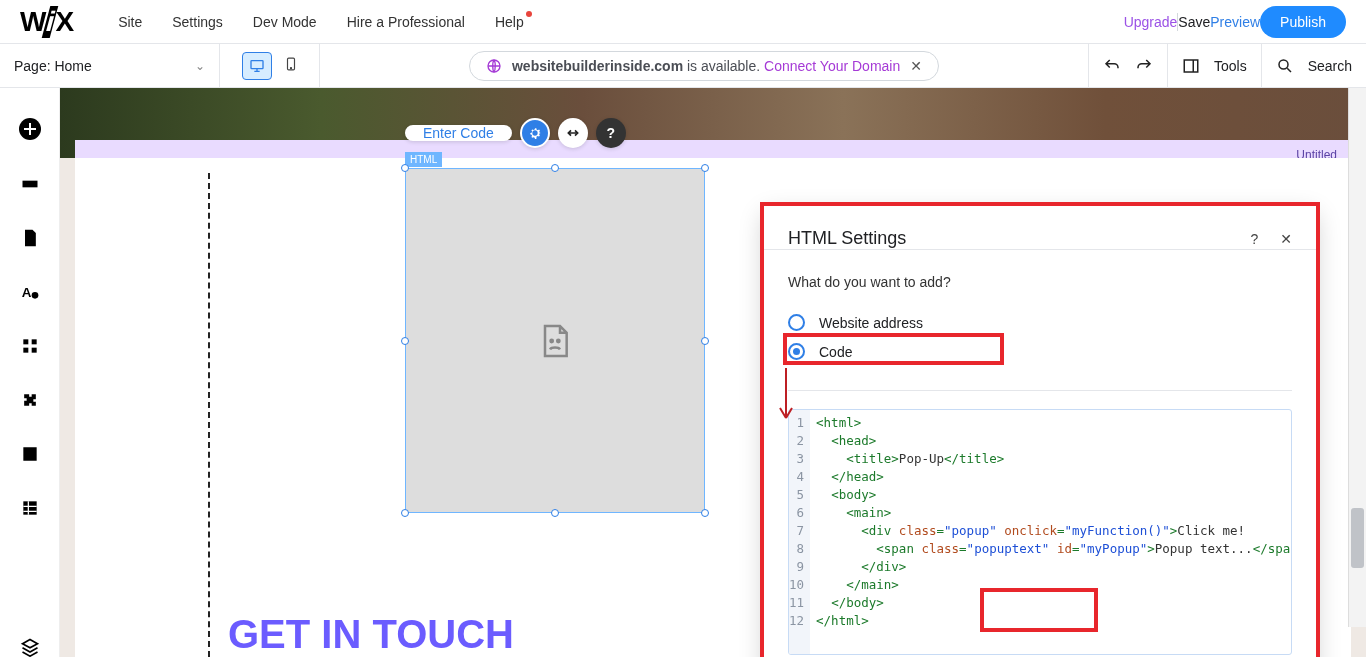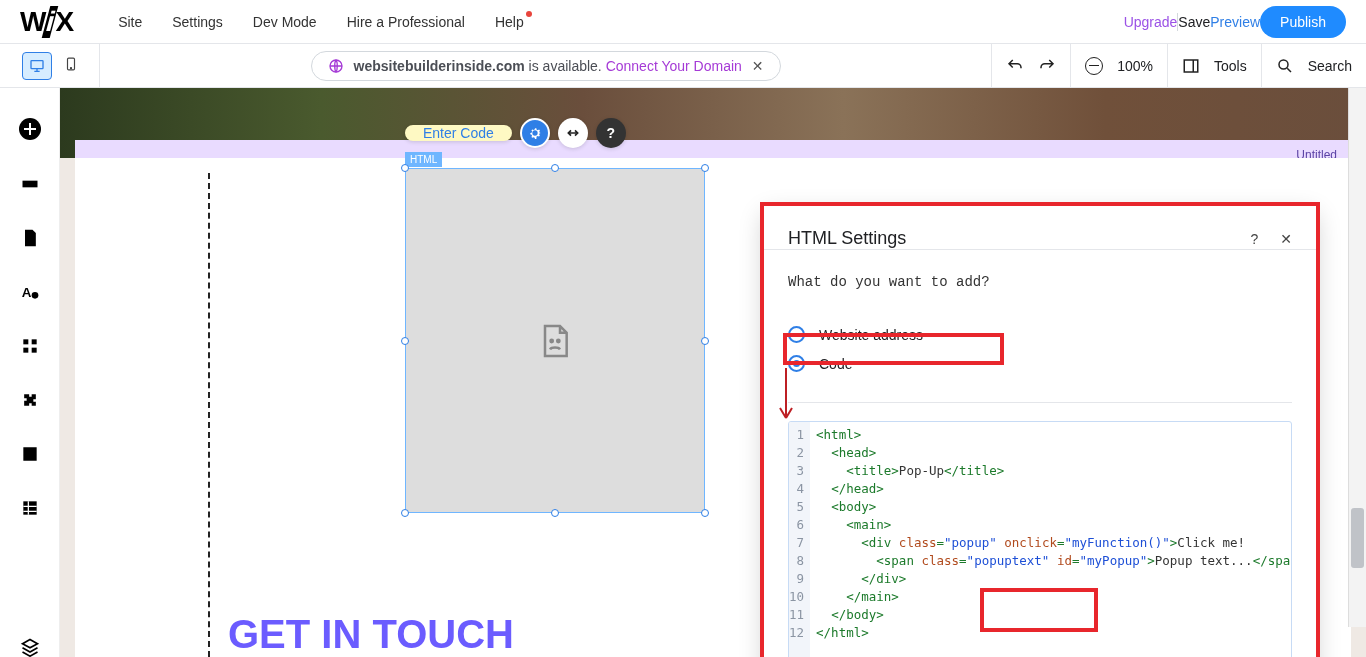--- a/index.html
+++ b/index.html
@@ -41,21 +41,21 @@
 .sb-add:after{top:5px;bottom:5px;left:10px;width:2px;}
 .sb-spacer{flex:1;}
 
 .canvas{flex:1;position:relative;background:#efe9e4;overflow:hidden;}
 .hero{height:70px;background:linear-gradient(90deg,#2c3a1e,#4a5a2e 20%,#6a4e3c 40%,#8a7258 60%,#70503a 80%,#6a4e3c);position:relative;}
 .below{position:absolute;top:70px;left:15px;right:15px;bottom:0;background:#fff;}
 .strip{background:#e9dbff;height:30px;display:flex;align-items:center;justify-content:flex-end;padding-right:14px;font-size:12px;color:#5b43a5;position:absolute;top:52px;left:15px;right:15px;}
 .dashed{position:absolute;top:85px;bottom:0;left:148px;width:0;border-left:2px dashed #222;}
 
 .element-pill{position:absolute;top:30px;left:345px;display:flex;align-items:center;gap:8px;background:transparent;}
-.pill-btn{background:#fef9c3;border-radius:20px;padding:0 18px;color:#2f7fe6;font-weight:500;font-size:14px;box-shadow:0 1px 4px rgba(0,0,0,.15);}
+.pill-btn{background:#ffffff;border-radius:20px;padding:0 18px;color:#2f7fe6;font-weight:500;font-size:14px;box-shadow:0 1px 4px rgba(0,0,0,.15);}
 .circ-btn{width:30px;height:30px;border-radius:50%;background:#fff;display:flex;align-items:center;justify-content:center;font-weight:bold;box-shadow:0 1px 4px rgba(0,0,0,.15);}
 .circ-gear{background:#2f7fe6;color:#fff;border:2px solid #fff;}
 .circ-btn svg{width:16px;height:16px;}
 
 .html-box{position:absolute;top:80px;left:345px;width:300px;height:345px;}
 .html-tag{position:absolute;top:-16px;left:0;background:#6fb6ff;color:#fff;font-size:10px;padding:2px 5px;}
 .html-body{width:100%;height:100%;background:#ddd;border:1px solid #6fb6ff;display:flex;align-items:center;justify-content:center;}
 .html-body svg{color:#888;width:40px;height:40px;}
 .handle{position:absolute;width:8px;height:8px;border:1px solid #2f7fe6;background:#fff;border-radius:50%;}
 .h-tl{top:-4px;left:-4px;}.h-tr{top:-4px;right:-4px;}.h-bl{bottom:-4px;left:-4px;}.h-br{bottom:-4px;right:-4px;}
@@ -69,21 +69,21 @@
 .ann-panel{top:114px;left:700px;width:560px;height:520px;}
 .ann-radio{top:245px;left:723px;width:221px;height:32px;}
 .ann-btn{bottom:25px;left:920px;width:118px;height:44px;}
 .arrow{position:absolute;top:275px;left:716px;z-index:7;color:#bd1f24;}
 
 .panel{position:absolute;top:118px;left:704px;width:552px;height:512px;background:#fff;z-index:5;box-shadow:0 8px 24px rgba(0,0,0,.2);}
 .panel-hdr{display:flex;align-items:center;justify-content:space-between;padding:22px 24px 0;border-bottom:1px solid #e4e6ea;}
 .panel-title{font-size:18px;font-weight:500;}
 .panel-hdr-r{display:flex;gap:22px;color:#444;}
 .panel-body{padding:20px 24px 0;}
-.q{margin:4px 0 30px;color:#333;font-family:Liberation Mono, monospace;}
+.q{margin:4px 0 18px;color:#333;}
 .radio-row{display:flex;align-items:center;gap:14px;padding:6px 0;}
 .radio{width:17px;height:17px;border:2px solid #2f7fe6;border-radius:50%;position:relative;}
 .radio.checked:after{content:'';position:absolute;inset:3px;background:#2f7fe6;border-radius:50%;}
 .sep{height:1px;background:#e4e6ea;margin:24px 0 18px;}
 .label-row{display:flex;justify-content:space-between;align-items:center;color:#333;margin-bottom:8px;}
 .info-circ{width:18px;height:18px;border:1.5px solid #888;border-radius:50%;display:flex;align-items:center;justify-content:center;font-size:11px;color:#888;font-weight:bold;}
 .code-box{border:1px solid #c7dbf5;border-radius:3px;display:flex;height:246px;font-family:Menlo,Consolas,monospace;font-size:12.5px;overflow:hidden;}
 .gutter{width:28px;background:#f2f5fa;text-align:right;color:#8b95a3;padding:4px 6px 0 0;line-height:18px;}
 .code{flex:1;padding:4px 6px;line-height:18px;white-space:pre;color:#333;}
 .tag{color:#1c7a2b;}
@@ -109,20 +109,24 @@
   <div class="right-menu">
     <span class="upgrade">Upgrade</span>
     <span class="divider-v"></span>
     <span>Save</span>
     <span class="preview">Preview</span>
     <span class="publish-btn">Publish</span>
   </div>
 </div>
 
 <div class="toolbar">
+  <div class="page-sel">
+    <span>Page: Home</span>
+    <span class="chev">⌄</span>
+  </div>
   <div class="device-box">
     <div class="device-desktop">
       <svg viewBox="0 0 24 24" width="16" height="16" fill="none" stroke="#2f7fe6" stroke-width="2">
           <rect x="3" y="4" width="18" height="12" rx="1"></rect>
           <path d="M8 20h8M12 16v4"></path>
         </svg>
     </div>
     <div>
       <svg viewBox="0 0 24 24" width="14" height="20" fill="none" stroke="#444" stroke-width="2">
           <rect x="6" y="2" width="12" height="20" rx="2"></rect>
@@ -140,24 +144,20 @@
       <span class="domain-close">✕</span>
     </div>
   </div>
   <div class="tool-seg undo-redo">
     <svg viewBox="0 0 24 24" fill="none" stroke="#222" stroke-width="2">
         <path d="M9 14l-5-5 5-5M4 9h11a5 5 0 015 5v1"></path>
       </svg>
     <svg viewBox="0 0 24 24" fill="none" stroke="#222" stroke-width="2">
         <path d="M15 14l5-5-5-5M20 9H9a5 5 0 00-5 5v1"></path>
       </svg>
-  </div>
-  <div class="tool-seg">
-    <span class="zoom-circ"></span>
-    <span>100%</span>
   </div>
   <div class="tool-seg">
     <svg viewBox="0 0 24 24" width="18" height="18" fill="none" stroke="#222" stroke-width="2">
         <rect x="3" y="4" width="18" height="16"></rect>
         <path d="M15 4v16"></path>
       </svg>
     <span>Tools</span>
   </div>
   <div class="tool-seg search-seg">
     <svg viewBox="0 0 24 24" fill="none" stroke="#222" stroke-width="2">

